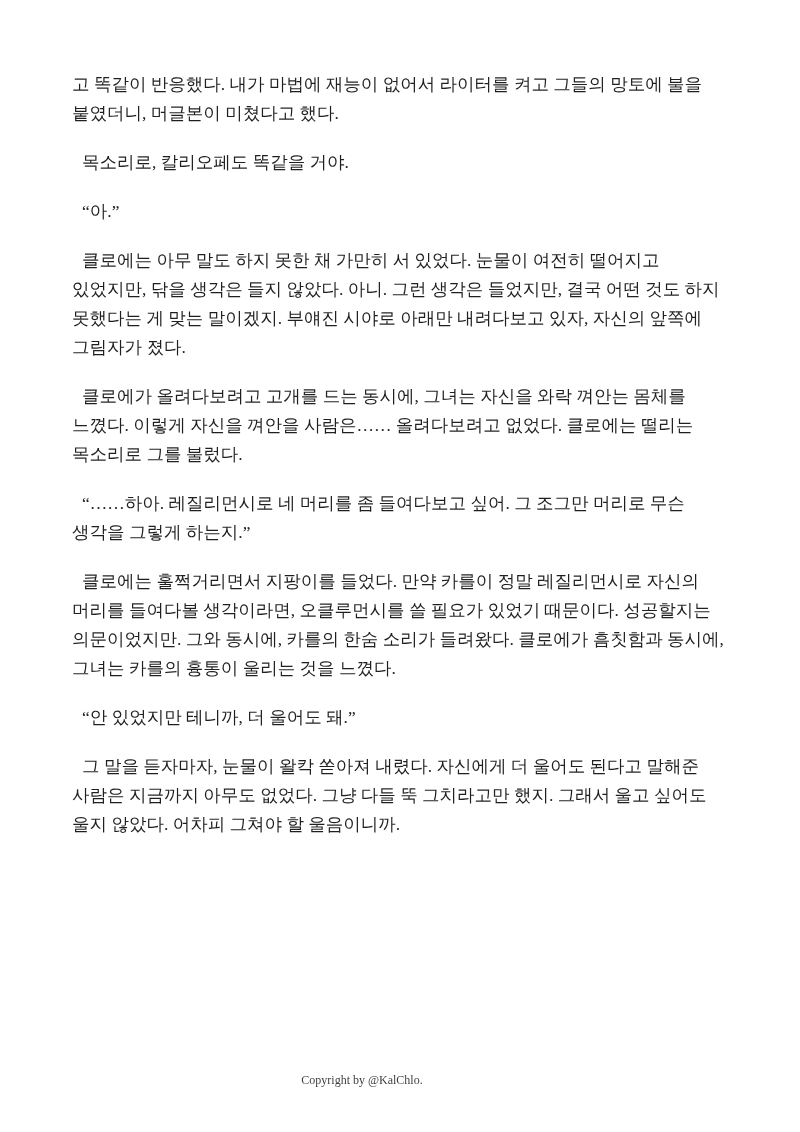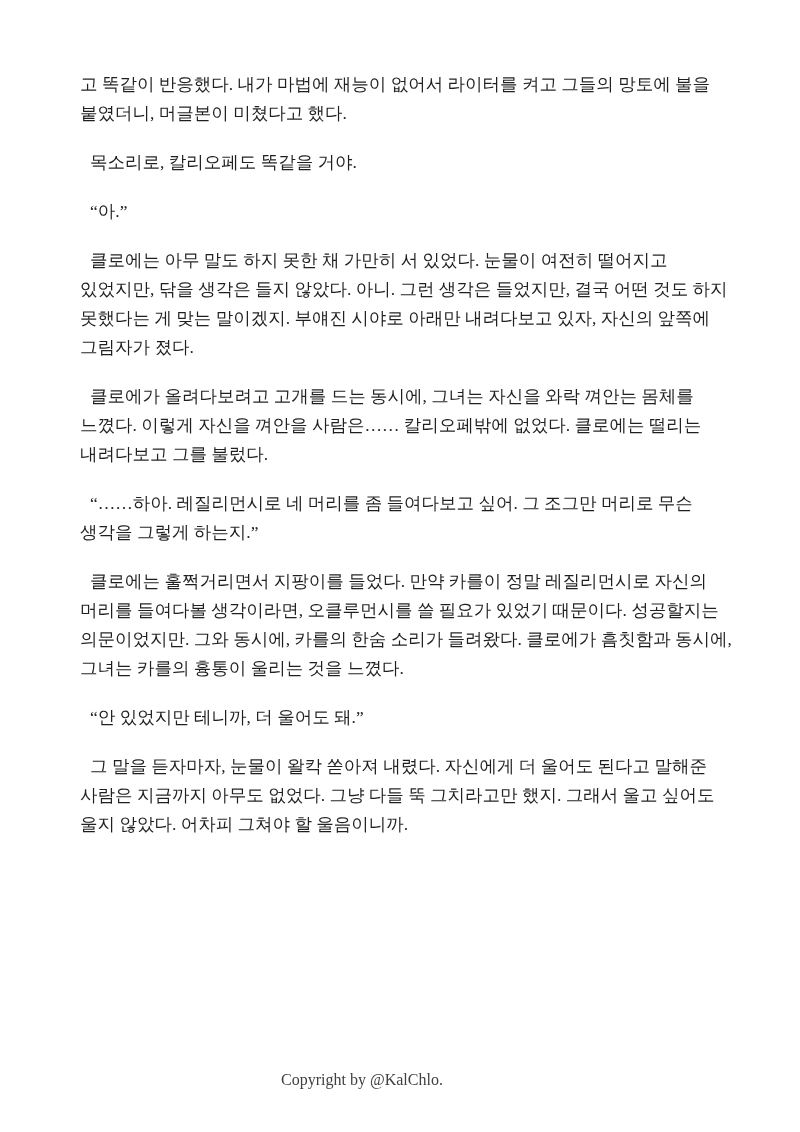--- a/index.html
+++ b/index.html
@@ -15,21 +15,21 @@
     font-family: "Liberation Serif", "DejaVu Serif", serif;
   }
   .page {
     position: absolute;
     inset: 0;
     background: #ffffff;
   }
   .content {
     position: absolute;
     top: 70px;
-    left: 80px;
+    left: 72px;
     width: 660px;
     color: #1f1f1f;
     font-size: 17.5px;
     line-height: 29px;
     text-align: left;
     word-break: keep-all;
     overflow-wrap: break-word;
   }
   .content p {
     margin: 0 0 20px 0;
@@ -38,37 +38,37 @@
   .content p.indent {
     text-indent: 10px;
   }
   .footer {
     position: absolute;
     top: 1068px;
     left: 0;
     width: 724px;
     text-align: center;
     color: #3f3f3f;
-    font-size: 16px;
+    font-size: 12px;
     line-height: 24px;
     font-family: "Liberation Serif", "DejaVu Serif", serif;
   }
 </style>
 </head>
 <body>
 
 <div class="page">
 
   <div class="content">
 
   <p>고 똑같이 반응했다. 내가 마법에 재능이 없어서 라이터를 켜고 그들의 망토에 불을 붙였더니, 머글본이 미쳤다고 했다.</p>
       <p class="indent">목소리로, 칼리오페도 똑같을 거야.</p>
       <p class="indent">“아.”</p>
       <p class="indent">클로에는 아무 말도 하지 못한 채 가만히 서 있었다. 눈물이 여전히 떨어지고 있었지만, 닦을 생각은 들지 않았다. 아니. 그런 생각은 들었지만, 결국 어떤 것도 하지 못했다는 게 맞는 말이겠지. 부얘진 시야로 아래만 내려다보고 있자, 자신의 앞쪽에 그림자가 졌다.</p>
-      <p class="indent">클로에가 올려다보려고 고개를 드는 동시에, 그녀는 자신을 와락 껴안는 몸체를 느꼈다. 이렇게 자신을 껴안을 사람은…… 칼리오페밖에 없었다. 클로에는 떨리는 내려다보고 그를 불렀다.</p>
+      <p class="indent">클로에가 올려다보려고 고개를 드는 동시에, 그녀는 자신을 와락 껴안는 몸체를 느꼈다. 이렇게 자신을 껴안을 사람은…… 올려다보려고 없었다. 클로에는 떨리는 목소리로 그를 불렀다.</p>
       <p class="indent">“……하아. 레질리먼시로 네 머리를 좀 들여다보고 싶어. 그 조그만 머리로 무슨 생각을 그렇게 하는지.”</p>
       <p class="indent">클로에는 훌쩍거리면서 지팡이를 들었다. 만약 카를이 정말 레질리먼시로 자신의 머리를 들여다볼 생각이라면, 오클루먼시를 쓸 필요가 있었기 때문이다. 성공할지는 의문이었지만. 그와 동시에, 카를의 한숨 소리가 들려왔다. 클로에가 흠칫함과 동시에, 그녀는 카를의 흉통이 울리는 것을 느꼈다.</p>
       <p class="indent">“안 있었지만 테니까, 더 울어도 돼.”</p>
       <p class="indent">그 말을 듣자마자, 눈물이 왈칵 쏟아져 내렸다. 자신에게 더 울어도 된다고 말해준 사람은 지금까지 아무도 없었다. 그냥 다들 뚝 그치라고만 했지. 그래서 울고 싶어도 울지 않았다. 어차피 그쳐야 할 울음이니까.</p>
     </div>
 
   <div class="footer">Copyright by @KalChlo.</div>
 
 </div>
 

